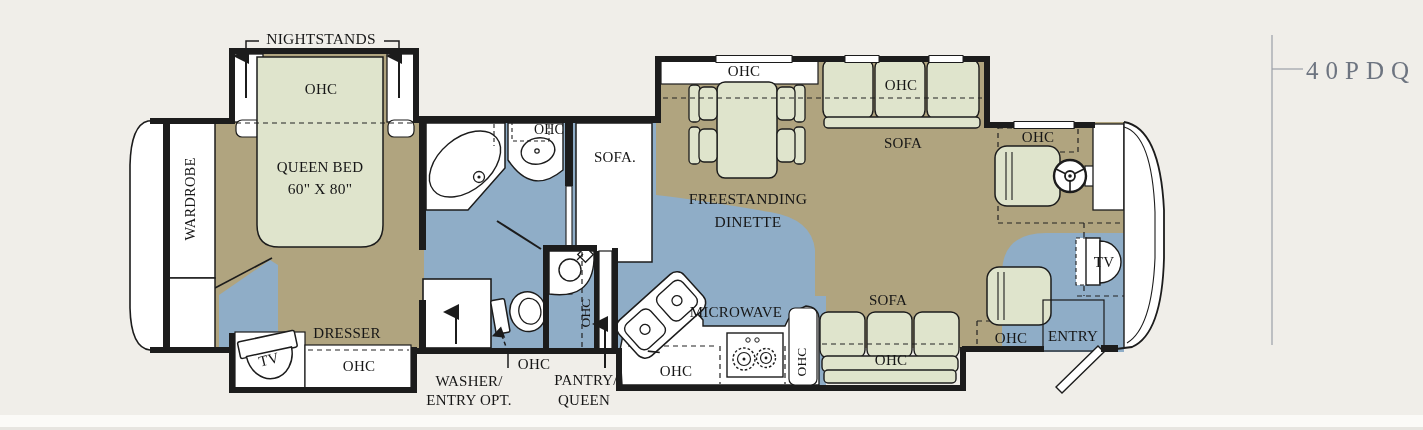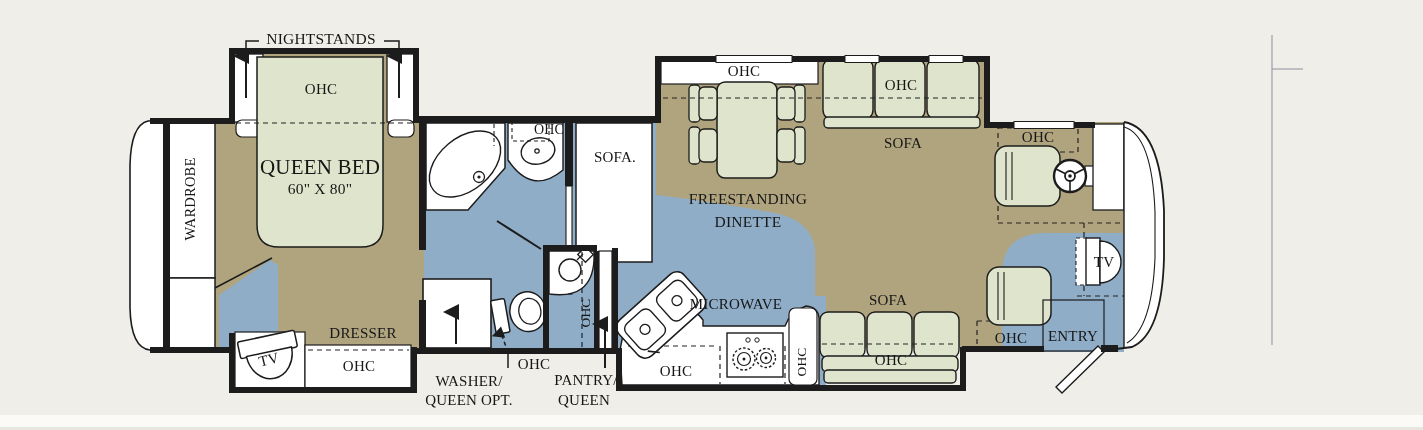--- a/index.html
+++ b/index.html
@@ -257,47 +257,48 @@
     <line x1="508" y1="352" x2="501" y2="333" stroke-width="1.5" stroke-dasharray="4,3" marker-end="url(#arr)"></line>
   </g>
   <g stroke="#9aa0a8" stroke-width="1.2">
     <line x1="1272" y1="35" x2="1272" y2="345"></line>
     <line x1="1272" y1="69" x2="1303" y2="69"></line>
   </g>
 </svg>
 
 <div class="lbl" style="left:321px;top:39px;font-size:15.5px">NIGHTSTANDS</div>
 <div class="lbl" style="left:321px;top:89px">OHC</div>
-<div class="lbl" style="left:320px;top:167px;font-size:21px">QUEEN BED</div>
+<div class="lbl" style="left:320px;top:167px;font-size:15px">QUEEN BED</div>
 <div class="lbl" style="left:320px;top:189px;font-size:15.5px">60" X 80"</div>
 <div class="lbl v" style="left:190px;top:199px;font-size:14.5px">WARDROBE</div>
-<div class="lbl" style="left:363px;top:333px">DRESSER</div>
+<div class="lbl" style="left:347px;top:333px">DRESSER</div>
 <div class="lbl tilt" style="left:269px;top:360px">TV</div>
 <div class="lbl" style="left:359px;top:366px">OHC</div>
 
 <div class="lbl" style="left:549px;top:130px;font-size:14px">OHC</div>
 <div class="lbl" style="left:469px;top:381px">WASHER/</div>
-<div class="lbl" style="left:469px;top:400px">QUEEN OPT.</div>
+<div class="lbl" style="left:469px;top:400px">ENTRY OPT.</div>
 <div class="lbl" style="left:534px;top:364px">OHC</div>
 <div class="lbl" style="left:586px;top:380px">PANTRY/</div>
 <div class="lbl" style="left:584px;top:400px">QUEEN</div>
 <div class="lbl v small" style="left:586px;top:313px">OHC</div>
 
 <div class="lbl" style="left:615px;top:157px">SOFA.</div>
-<div class="lbl" style="left:736px;top:304px">MICROWAVE</div>
+<div class="lbl" style="left:736px;top:312px">MICROWAVE</div>
 <div class="lbl" style="left:676px;top:371px">OHC</div>
 <div class="lbl v small" style="left:802px;top:362px">OHC</div>
 
 <div class="lbl" style="left:744px;top:71px">OHC</div>
 <div class="lbl" style="left:748px;top:199px;font-size:15.5px">FREESTANDING</div>
 <div class="lbl" style="left:748px;top:222px;font-size:15.5px">DINETTE</div>
 <div class="lbl" style="left:901px;top:85px">OHC</div>
 <div class="lbl" style="left:903px;top:143px">SOFA</div>
 <div class="lbl" style="left:888px;top:300px">SOFA</div>
 <div class="lbl" style="left:891px;top:360px">OHC</div>
 
 <div class="lbl" style="left:1038px;top:137px">OHC</div>
 <div class="lbl" style="left:1011px;top:338px">OHC</div>
 <div class="lbl" style="left:1073px;top:336px">ENTRY</div>
 <div class="lbl" style="left:1104px;top:262px">TV</div>
 
+<div id="model-callout" style="left:1306px;top:71px">40PDQ</div>
 
 </div>
 
 </body></html>

